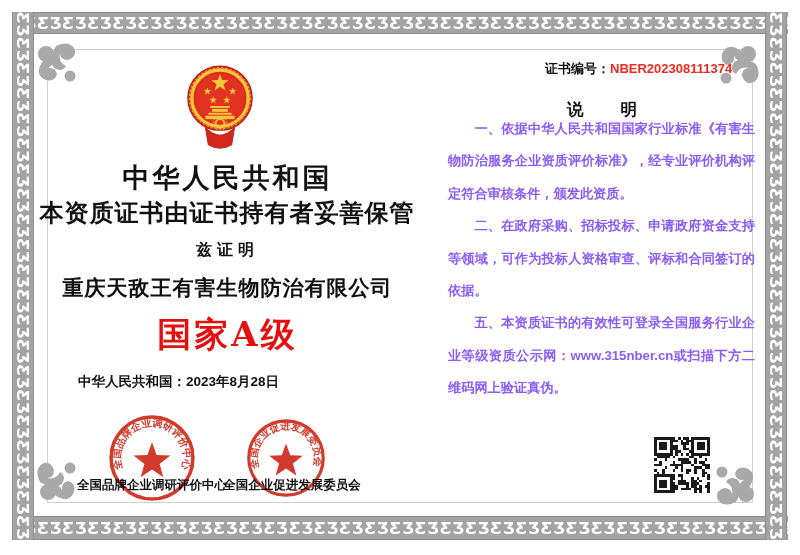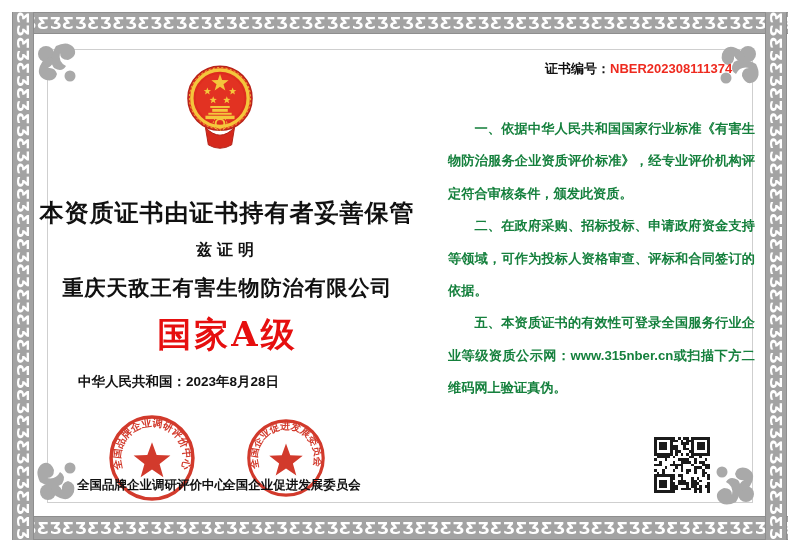--- a/index.html
+++ b/index.html
@@ -45,21 +45,21 @@
   .seal-label{position:absolute;top:477px;font-size:12.5px;font-weight:700;text-align:center;color:#111;}
   .seal-label.l1{left:57px;width:190px;}
   .seal-label.l2{left:197px;width:190px;}
   
   .cert-no{position:absolute;left:545px;top:60px;font-size:13px;font-weight:700;white-space:nowrap;}
   .cert-no .num{color:#ee2a1f;}
   .notes-heading{position:absolute;left:449px;width:306px;top:99px;text-align:center;
         font-size:16.5px;font-weight:800;letter-spacing:37px;padding-left:37px;box-sizing:border-box;}
   .notes{position:absolute;left:448px;top:113px;width:307px;}
   .notes p{margin:0;font-size:13.2px;font-weight:700;line-height:32.4px;
-        text-align:justify;text-indent:2em;color:#15803d;}
+        text-align:justify;text-indent:2em;color:#8b5cf6;}
   
   .qr{position:absolute;left:654px;top:437px;width:56px;height:56px;display:grid;
         grid-template-columns:repeat(21,1fr);grid-template-rows:repeat(21,1fr);background:#fff;}
   .qr b{background:#1b1b1b;}
 </style>
 </head>
 <body>
 
 <div class="page">
 
@@ -117,20 +117,21 @@
     <g fill="#f4c63c">
       <rect x="25" y="46" width="20" height="2"></rect>
       <rect x="27" y="49" width="16" height="3"></rect>
       <rect x="23" y="53" width="24" height="2"></rect>
       <rect x="20" y="56" width="30" height="3.5"></rect>
     </g>
     <circle cx="35" cy="64" r="4.5" fill="none" stroke="#f4c63c" stroke-width="2"></circle>
     <circle cx="35" cy="64" r="7" fill="none" stroke="#f4c63c" stroke-width="1" stroke-dasharray="1.6 1.6"></circle>
   </svg>
 
+  <div class="country">中华人民共和国</div>
   <div class="cert-title">本资质证书由证书持有者妥善保管</div>
   <div class="declare">兹证明</div>
   <div class="company">重庆天敌王有害生物防治有限公司</div>
   <div class="grade">国家A级</div>
 
   <div class="dates">
     <div class="row">
       <span>中华人民共和国：</span><span>2023年8月28日</span>
     </div>
   </div>
@@ -151,20 +152,21 @@
     </text>
     <polygon fill="#d23a2c" points="50,32 55.3,46.7 70.9,47.2 58.6,56.8 62.9,71.8 50,63 37.1,71.8 41.4,56.8 29.1,47.2 44.7,46.7"></polygon>
   </svg>
   <div class="seal-label l1">全国品牌企业调研评价中心</div>
   <div class="seal-label l2">全国企业促进发展委员会</div>
 
   <div class="cert-no">
     <span>证书编号：</span><span class="num">NBER202308111374</span>
   </div>
 
+  <div class="notes-heading">说明</div>
   <div class="notes">
     <p>一、依据中华人民共和国国家行业标准《有害生物防治服务企业资质评价标准》，经专业评价机构评定符合审核条件，颁发此资质。</p>
     <p>二、在政府采购、招标投标、申请政府资金支持等领域，可作为投标人资格审查、评标和合同签订的依据。</p>
     <p>五、本资质证书的有效性可登录全国服务行业企业等级资质公示网：www.315nber.cn或扫描下方二维码网上验证真伪。</p>
   </div>
 
   <div class="qr">
       <b style="grid-area: 1 / 1;"></b>
       <b style="grid-area: 1 / 2;"></b>
       <b style="grid-area: 1 / 3;"></b>

